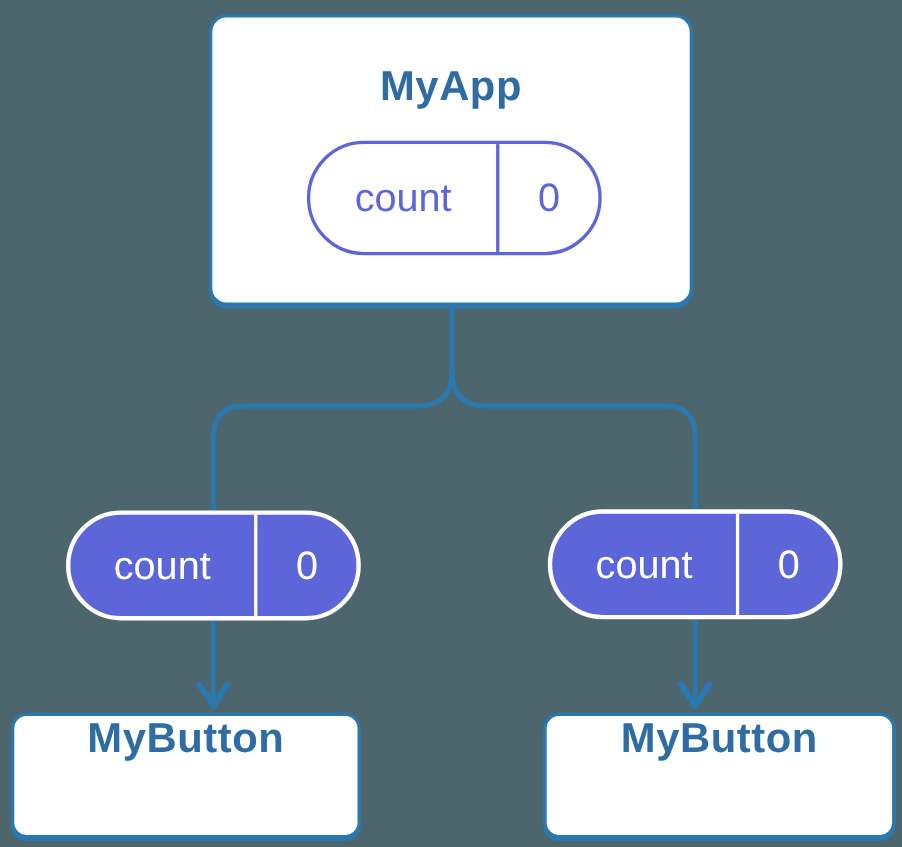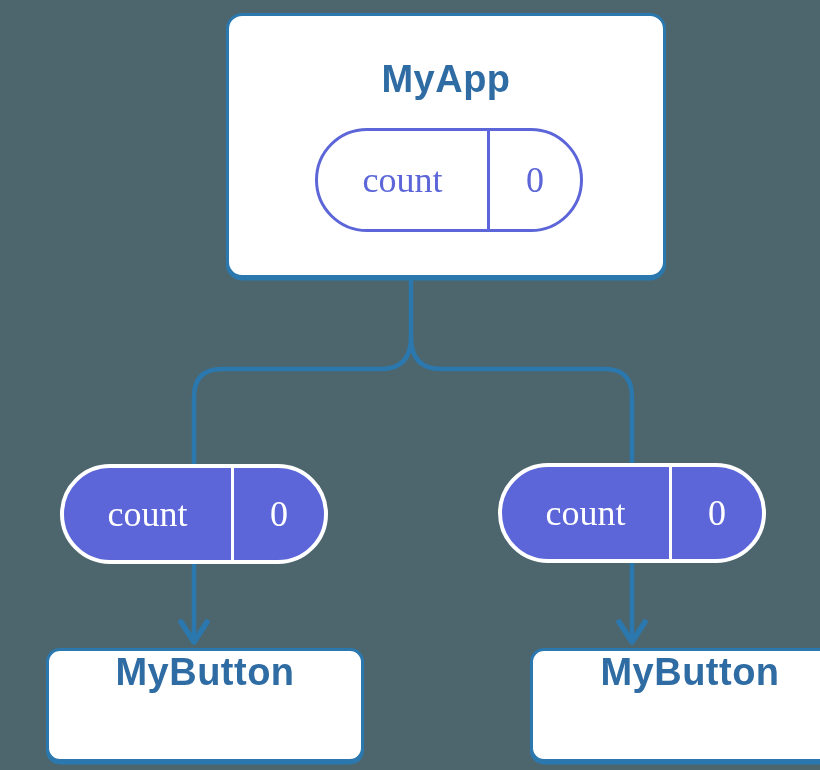--- a/index.html
+++ b/index.html
@@ -34,21 +34,20 @@
     stroke-linecap: round;
     stroke-linejoin: round;
   }
   .card {
     position: absolute;
     background: var(--card-bg);
     border: 3px solid var(--card-border);
     box-shadow: 0 2.5px 0 var(--card-border);
     z-index: 2;
     box-sizing: border-box;
-    margin-left: 36px;
   }
   .root-card {
     left: 190px; top: 13px;
     width: 440px; height: 265px;
     border-radius: 16px;
   }
   .card-title {
     color: var(--title-text);
     font-size: 38px;
     font-weight: 700;
@@ -67,21 +66,20 @@
   .child-card-left  { left: 10px;  top: 648px; }
   .child-card-right { left: 494px; top: 648px; width: 320px; }
   .pill {
     position: absolute;
     display: flex;
     align-items: stretch;
     border-radius: 999px;
     box-sizing: border-box;
     font-size: 36px;
     z-index: 3;
-    font-family: Liberation Serif, serif;
   }
   .pill .pill-label {
     flex: 1;
     display: flex;
     align-items: center;
     justify-content: center;
   }
   .pill .pill-value {
     width: 90px;
     display: flex;

